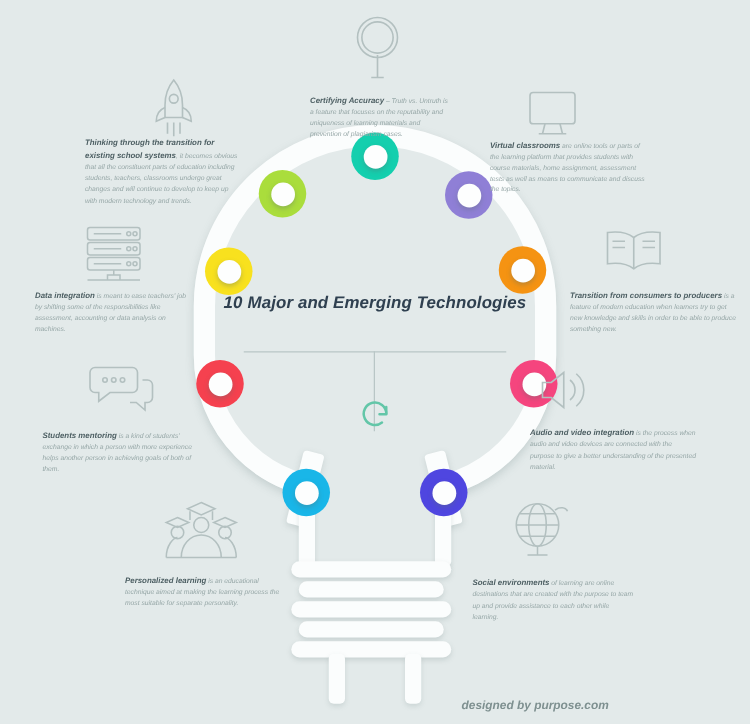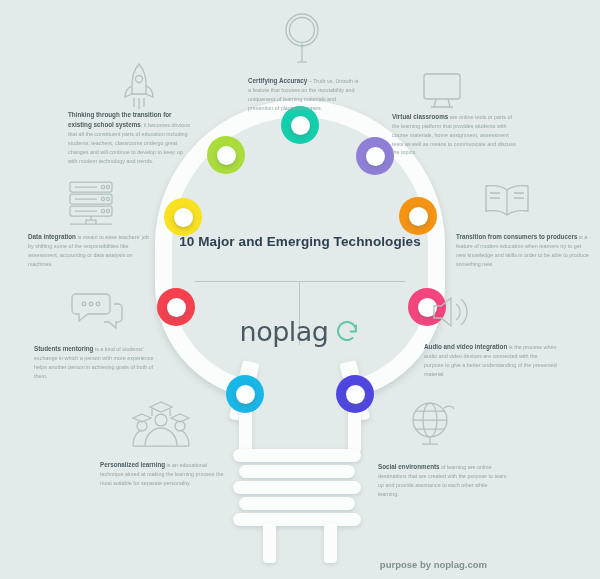--- a/index.html
+++ b/index.html
@@ -2,21 +2,21 @@
 <html><head>
 <meta charset="utf-8">
 <style>
   html,body{margin:0;padding:0;}
   body{
     width:600px;height:579px;overflow:hidden;
     background:#e3eaea;
     font-family:"Liberation Sans", sans-serif;
     position:relative;
   }
-  .stage{position:absolute;inset:0;width:500px;height:579px;}
+  .stage{position:absolute;inset:0;width:500px;height:579px;font-style:italic;}
 
   
   .bulb-wrap{position:absolute;left:133px;top:100px;width:334px;height:460px;}
   .bulb-glass{
     position:absolute;left:22px;top:0;width:290px;height:300px;
     border:17px solid #fbfdfd;
     border-radius:150px 150px 120px 120px;
     box-sizing:border-box;
     background:transparent;
     box-shadow:0 3px 7px rgba(120,140,140,.28), inset 0 0 0 0 transparent;
@@ -113,21 +113,20 @@
   <div class="node" style="left:226px;top:375px;background:#19b6e8;"></div>
   <div class="node" style="left:336px;top:375px;background:#4f46e0;"></div>
 
   <div class="center-title">
     <div>10 Major and Emerging Technologies</div>
   </div>
   <div class="divider"></div>
   <div class="divider-v"></div>
 
   <div class="logo">
-    <span class="logo-text">noplag</span>
     <svg class="logo-mark" viewBox="0 0 26 26">
       <path d="M22 13a9 9 0 1 0-3.4 7.05" fill="none" stroke="#63c6a8" stroke-width="2" stroke-linecap="round"></path>
       <path d="M22 7.5 L22 13.4 L16.6 13.4" fill="none" stroke="#63c6a8" stroke-width="2" stroke-linecap="round" stroke-linejoin="round"></path>
     </svg>
   </div>
 
   <div class="ic-wrap" style="left:113px;top:58px;">
     <svg width="52" height="56" viewBox="0 0 52 56" fill="none" stroke="#b3c0c0" stroke-width="1.3">
       <path d="M26 6c5 6 7 13 7 20v10H19V26c0-7 2-14 7-20z"></path>
       <path d="M19 28c-5 2-7 6-7 11l7-3"></path>
@@ -249,14 +248,14 @@
   </div>
 
   <div class="blk l" style="left:34px;top:344px;width:133px;">
     <b>Students mentoring</b><span> is a kind of students' exchange in which a person with more experience helps another person in achieving goals of both of them.</span>
   </div>
 
   <div class="blk l" style="left:28px;top:232px;width:128px;">
     <b>Data integration</b><span> is meant to ease teachers' job by shifting some of the responsibilities like assessment, accounting or data analysis on machines.</span>
   </div>
 
-  <div class="credit">purpose by noplag.com</div>
+  <div class="credit">designed by purpose.com</div>
 </div>
 
 </body></html>

